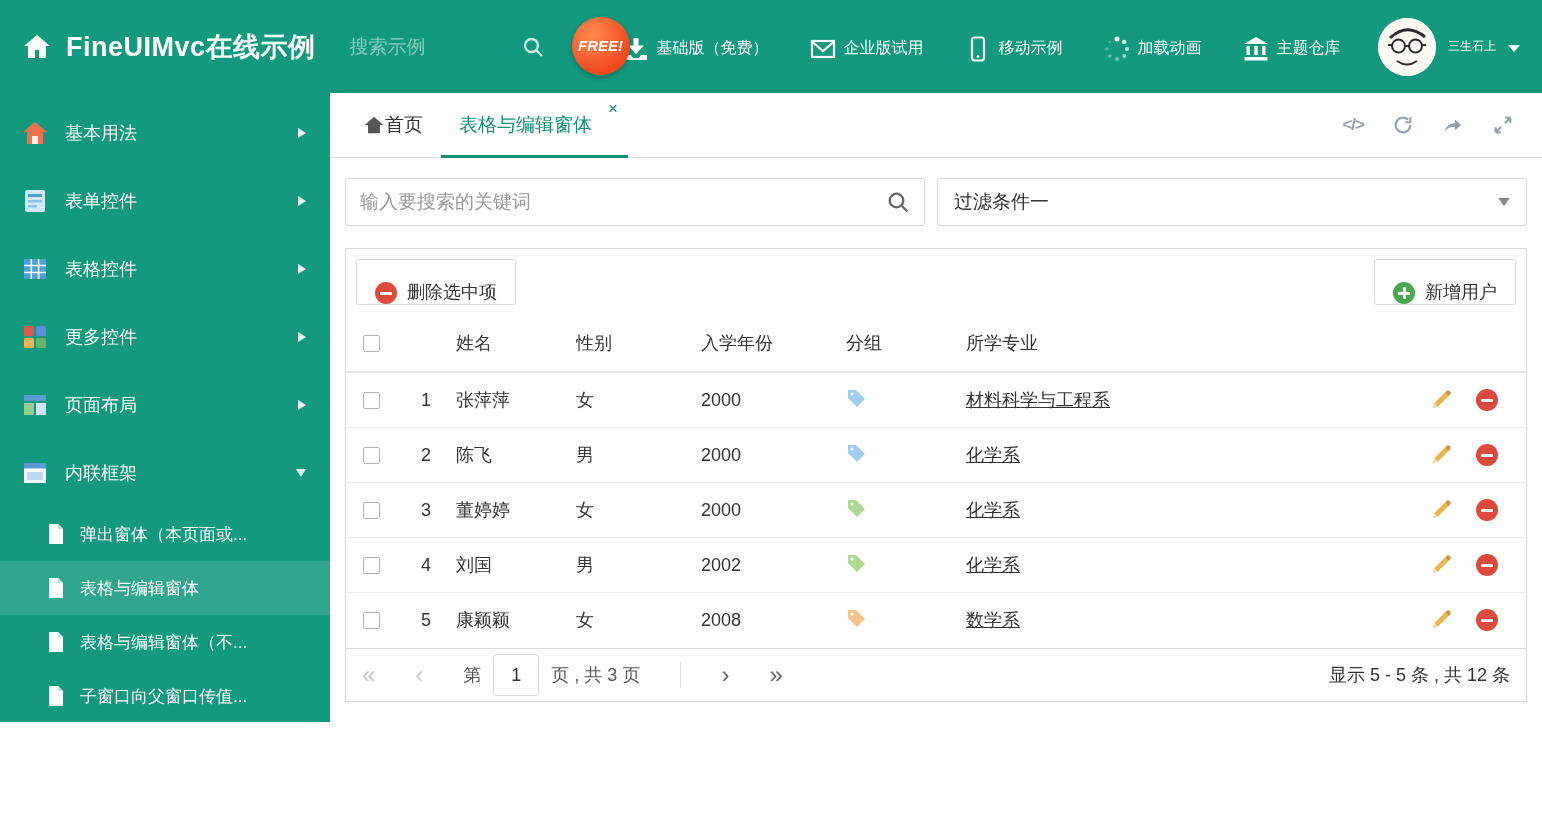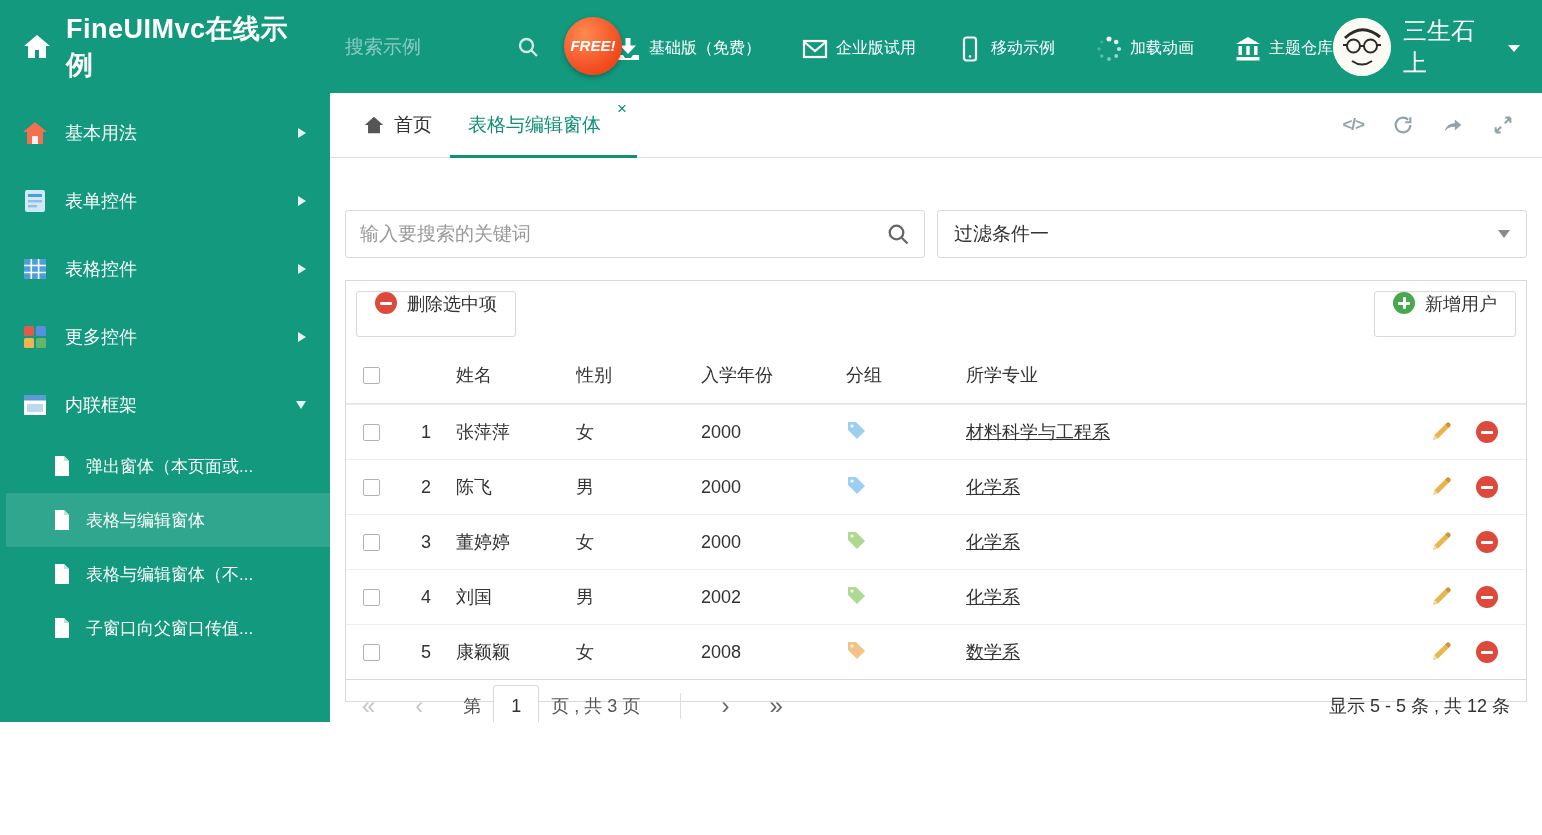--- a/index.html
+++ b/index.html
@@ -17,59 +17,59 @@
   .hsearch-icon { margin-left:12px; cursor:pointer; display:inline-flex; }
   .hnav { display:flex; margin-left:62px; gap:40px; align-items:center; }
   .hnav-item { display:flex; flex-direction:row; align-items:center; gap:7px; cursor:pointer; position:relative; padding-top:4px; }
   .hnav-label { font-size:16px; white-space:nowrap; }
   .free { position:absolute; top:-14px; left:-50px; width:58px; height:58px; border-radius:50%;
           background:radial-gradient(circle at 35% 30%, #ff8a50, #f1471d 72%);
           color:#fff; font-weight:bold; font-style:italic; font-size:15px;
           display:flex; align-items:center; justify-content:center; box-shadow:0 2px 5px rgba(0,0,0,.3); z-index:3; }
   .huser { margin-left:auto; margin-right:22px; display:flex; align-items:center; gap:12px; cursor:pointer; }
   .avatar { width:58px; height:58px; border-radius:50%; overflow:hidden; background:#fdfdf6; display:inline-flex; flex-shrink:0; }
-  .huser-name { font-size:24px; }
+  .huser-name { font-size:12px; }
   .caret-dw { width:0; height:0; border-top:7px solid #fff; border-left:6px solid transparent; border-right:6px solid transparent; margin-top:3px; }
 
   
   .body { flex:1; display:flex; min-height:0; }
 
   
   .sidebar { width:330px; background:#12997e; color:#fff; flex-shrink:0; padding-top:6px; overflow:hidden; }
   .snav-item { height:68px; display:flex; align-items:center; padding:0 24px 0 22px; cursor:pointer; }
   .snav-icon { width:26px; height:26px; margin-right:17px; display:inline-flex; flex-shrink:0; }
   .snav-label { font-size:18px; }
   .corp-badge { color:#ff4b3a; font-size:13px; margin-left:5px; align-self:flex-start; margin-top:16px; }
   .caret-r { margin-left:auto; width:0; height:0; border-left:8px solid rgba(255,255,255,.9); border-top:5px solid transparent; border-bottom:5px solid transparent; }
   .caret-d { margin-left:auto; width:0; height:0; border-top:8px solid rgba(255,255,255,.9); border-left:5px solid transparent; border-right:5px solid transparent; }
-  .ssub-item { height:54px; display:flex; align-items:center; padding-left:46px; cursor:pointer; font-size:17px; white-space:nowrap;margin-left:6px; }
+  .ssub-item { height:54px; display:flex; align-items:center; padding-left:46px; cursor:pointer; font-size:17px; white-space:nowrap; }
   .ssub-item.active { background:rgba(255,255,255,.13); }
   .ssub-icon { width:20px; height:22px; margin-right:14px; display:inline-flex; flex-shrink:0; }
 
   
   .main { flex:1; display:flex; flex-direction:column; min-width:0; background:#fff; }
   .tabbar { height:65px; border-bottom:1px solid #ddd; display:flex; align-items:stretch; padding-left:15px; flex-shrink:0; }
-  .tab { display:flex; align-items:center; gap:9px; padding:0 18px; font-size:19px; color:#333; cursor:pointer; position:relative; }
+  .tab { display:flex; align-items:center; padding:0 18px; font-size:19px; color:#333; cursor:pointer; position:relative; }
   .tab.active { color:#0f8f76; padding-right:36px; }
   .tab.active::after { content:""; position:absolute; left:0; right:0; bottom:-1px; height:3px; background:#0f8f76; }
   .tab-close { position:absolute; top:7px; right:10px; font-size:17px; line-height:1; color:#0f8f76; cursor:pointer; }
   .tabbar-tools { margin-left:auto; display:flex; align-items:center; gap:28px; padding-right:28px; color:#93a1a8; }
   .ttool { cursor:pointer; display:inline-flex; align-items:center; font-size:17px; font-weight:bold; letter-spacing:-1px; }
 
   .content { flex:1; padding:20px 15px 20px 15px; display:flex; flex-direction:column; min-height:0; }
-  .filter-row { display:flex; gap:12px; margin-bottom:22px; flex-shrink:0;margin-top:32px; }
+  .filter-row { display:flex; gap:12px; margin-bottom:22px; flex-shrink:0; }
   .fsearch { width:580px; height:48px; border:1px solid #d9d9d9; border-radius:3px; display:flex; align-items:center; padding:0 14px; }
   .fsearch input { flex:1; border:none; outline:none; font-size:19px; color:#333; font-family:inherit; }
   .fsearch input::placeholder { color:#999; }
   .fdrop { flex:1; height:48px; border:1px solid #d9d9d9; border-radius:3px; display:flex; align-items:center; padding:0 16px; font-size:19px; color:#333; cursor:pointer; }
   .fdrop .caret-g { margin-left:auto; width:0; height:0; border-top:8px solid #8a8a8a; border-left:6px solid transparent; border-right:6px solid transparent; }
 
   .grid-panel { flex:1; border:1px solid #d9d9d9; display:flex; flex-direction:column; min-height:0; }
   .grid-toolbar { padding:10px; display:flex; justify-content:space-between; align-items:center; flex-shrink:0; }
-  .btn { height:46px; border:1px solid #d9d9d9; background:#fff; border-radius:3px; display:inline-flex; align-items:flex-start; gap:10px; padding:0 18px; font-size:18px; color:#333; cursor:pointer; font-family:inherit; }
+  .btn { height:46px; border:1px solid #d9d9d9; background:#fff; border-radius:3px; display:inline-flex; align-items:flex-end; gap:10px; padding:0 18px; font-size:18px; color:#333; cursor:pointer; font-family:inherit; }
   .cminus { width:22px; height:22px; border-radius:50%; background:#dd4a3c; position:relative; display:inline-block; flex-shrink:0; }
   .cminus::after { content:""; position:absolute; left:5px; right:5px; top:9.5px; height:3px; background:#fff; border-radius:1px; }
   .cplus { width:22px; height:22px; border-radius:50%; background:#49a84d; position:relative; display:inline-block; flex-shrink:0; }
   .cplus::after { content:""; position:absolute; left:5px; right:5px; top:9.5px; height:3px; background:#fff; border-radius:1px; }
   .cplus::before { content:""; position:absolute; top:5px; bottom:5px; left:9.5px; width:3px; background:#fff; border-radius:1px; }
 
   .tbl { flex-shrink:0; }
   .tbl-row { display:grid; grid-template-columns:50px 60px 120px 125px 145px 120px 1fr 102px; align-items:center; height:55px; border-top:1px solid #ececec; font-size:18px; color:#333; }
   .tbl-row.tbl-header { height:57px; border-top:none; border-bottom:1px solid #e3e3e3; }
   .tbl-row + .tbl-row { }
@@ -234,20 +234,31 @@
       <div class="snav-item">
         <span class="snav-icon">
           <svg viewBox="0 0 26 26" width="26" height="26">
               <rect x="2" y="2" width="10" height="10" rx="1.5" fill="#e05a4e"></rect>
               <rect x="14" y="2" width="10" height="10" rx="1.5" fill="#5a8ede"></rect>
               <rect x="2" y="14" width="10" height="10" rx="1.5" fill="#f0b44e"></rect>
               <rect x="14" y="14" width="10" height="10" rx="1.5" fill="#67b56a"></rect>
             </svg>
         </span>
         <span class="snav-label">更多控件</span>
+        <span class="caret-r"></span>
+      </div>
+      <div class="snav-item">
+        <span class="snav-icon">
+          <svg viewBox="0 0 26 26" width="26" height="26">
+              <rect x="2" y="3" width="22" height="6" fill="#5a9bd4"></rect>
+              <rect x="2" y="11" width="10" height="12" fill="#8fd08f"></rect>
+              <rect x="14" y="11" width="10" height="12" fill="#cfe6f5"></rect>
+            </svg>
+        </span>
+        <span class="snav-label">页面布局</span>
         <span class="caret-r"></span>
       </div>
       <div class="snav-item">
         <span class="snav-icon">
           <svg viewBox="0 0 26 26" width="26" height="26">
               <rect x="2" y="3" width="22" height="20" fill="#fff"></rect>
               <rect x="2" y="3" width="22" height="5.5" fill="#5a9bd4"></rect>
               <rect x="5" y="12" width="16" height="8" fill="#bcd9ef"></rect>
             </svg>
         </span>

